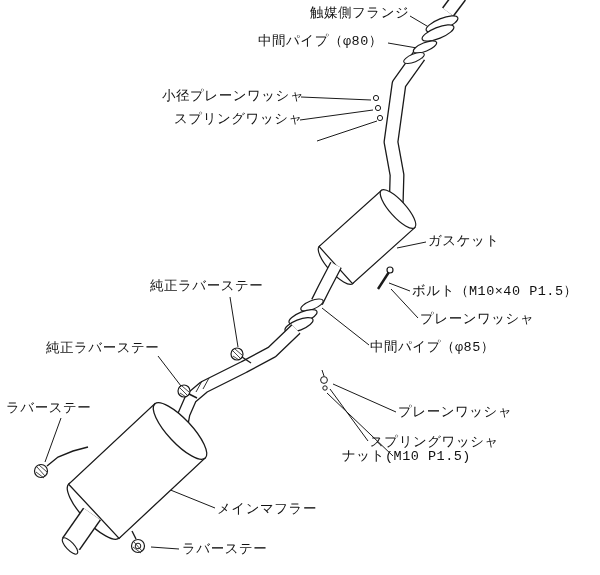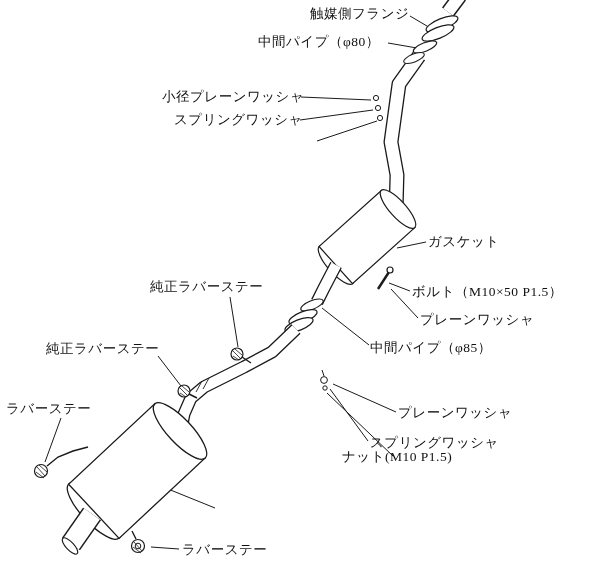--- a/index.html
+++ b/index.html
@@ -1,20 +1,20 @@
 <!DOCTYPE html>
 <html><head>
 <meta charset="utf-8">
 <style>
   html,body{margin:0;padding:0;background:#ffffff;}
   #stage{
     position:relative;
     width:600px;height:575px;
     background:#ffffff;
-    font-family:Liberation Serif, serif;
+    font-family:Liberation Mono, monospace;
     overflow:hidden;
   }
   #lineart{position:absolute;left:0;top:0;}
   .lbl{
     position:absolute;
     font-size:13.5px;
     line-height:17px;
     color:#111111;
     white-space:nowrap;
     letter-spacing:0.5px;
@@ -135,24 +135,25 @@
       <circle cx="138" cy="546" r="2.8" stroke-width="1"></circle>
       <path d="M134,542 L142,551 M133,547 L141,553" stroke-width="0.8" fill="none"></path>
     </g>
   </svg>
 
   <div class="lbl" style="left:310px;top:5px">触媒側フランジ</div>
   <div class="lbl" style="left:258px;top:33px">中間パイプ（φ80）</div>
   <div class="lbl" style="left:162px;top:88px">小径プレーンワッシャ</div>
   <div class="lbl" style="left:174px;top:111px">スプリングワッシャ</div>
   <div class="lbl" style="left:428px;top:233px">ガスケット</div>
-  <div class="lbl" style="left:412px;top:283px">ボルト（M10×50 P1.5）</div>
+  <div class="lbl" style="left:412px;top:283px">ボルト（M10×40 P1.5）</div>
   <div class="lbl" style="left:420px;top:311px">プレーンワッシャ</div>
   <div class="lbl" style="left:370px;top:339px">中間パイプ（φ85）</div>
   <div class="lbl" style="left:150px;top:278px">純正ラバーステー</div>
   <div class="lbl" style="left:46px;top:340px">純正ラバーステー</div>
   <div class="lbl" style="left:6px;top:400px">ラバーステー</div>
   <div class="lbl" style="left:398px;top:404px">プレーンワッシャ</div>
   <div class="lbl" style="left:370px;top:434px">スプリングワッシャ</div>
   <div class="lbl" style="left:342px;top:448px">ナット(M10 P1.5)</div>
+  <div class="lbl" style="left:217px;top:501px">メインマフラー</div>
   <div class="lbl" style="left:182px;top:541px">ラバーステー</div>
 
 </div>
 
 </body></html>

